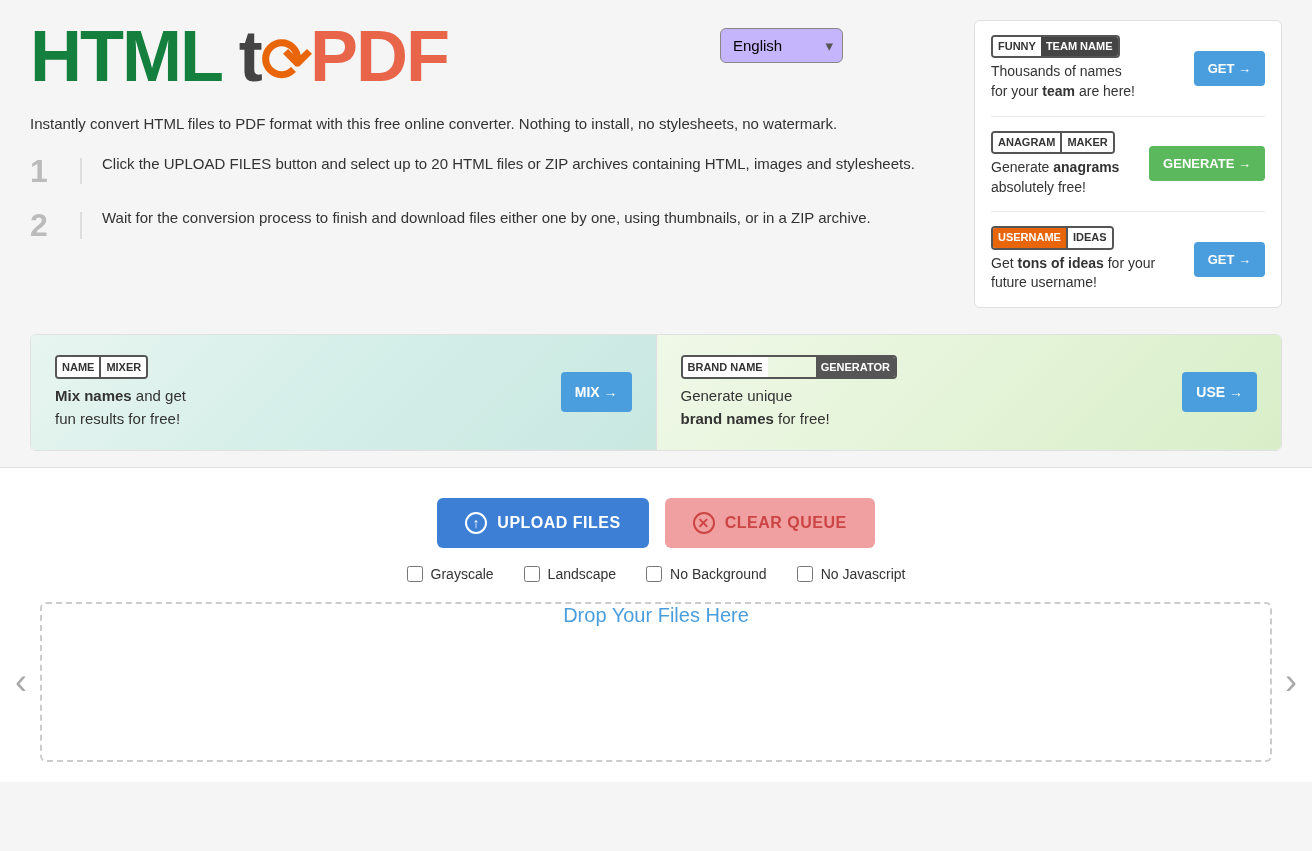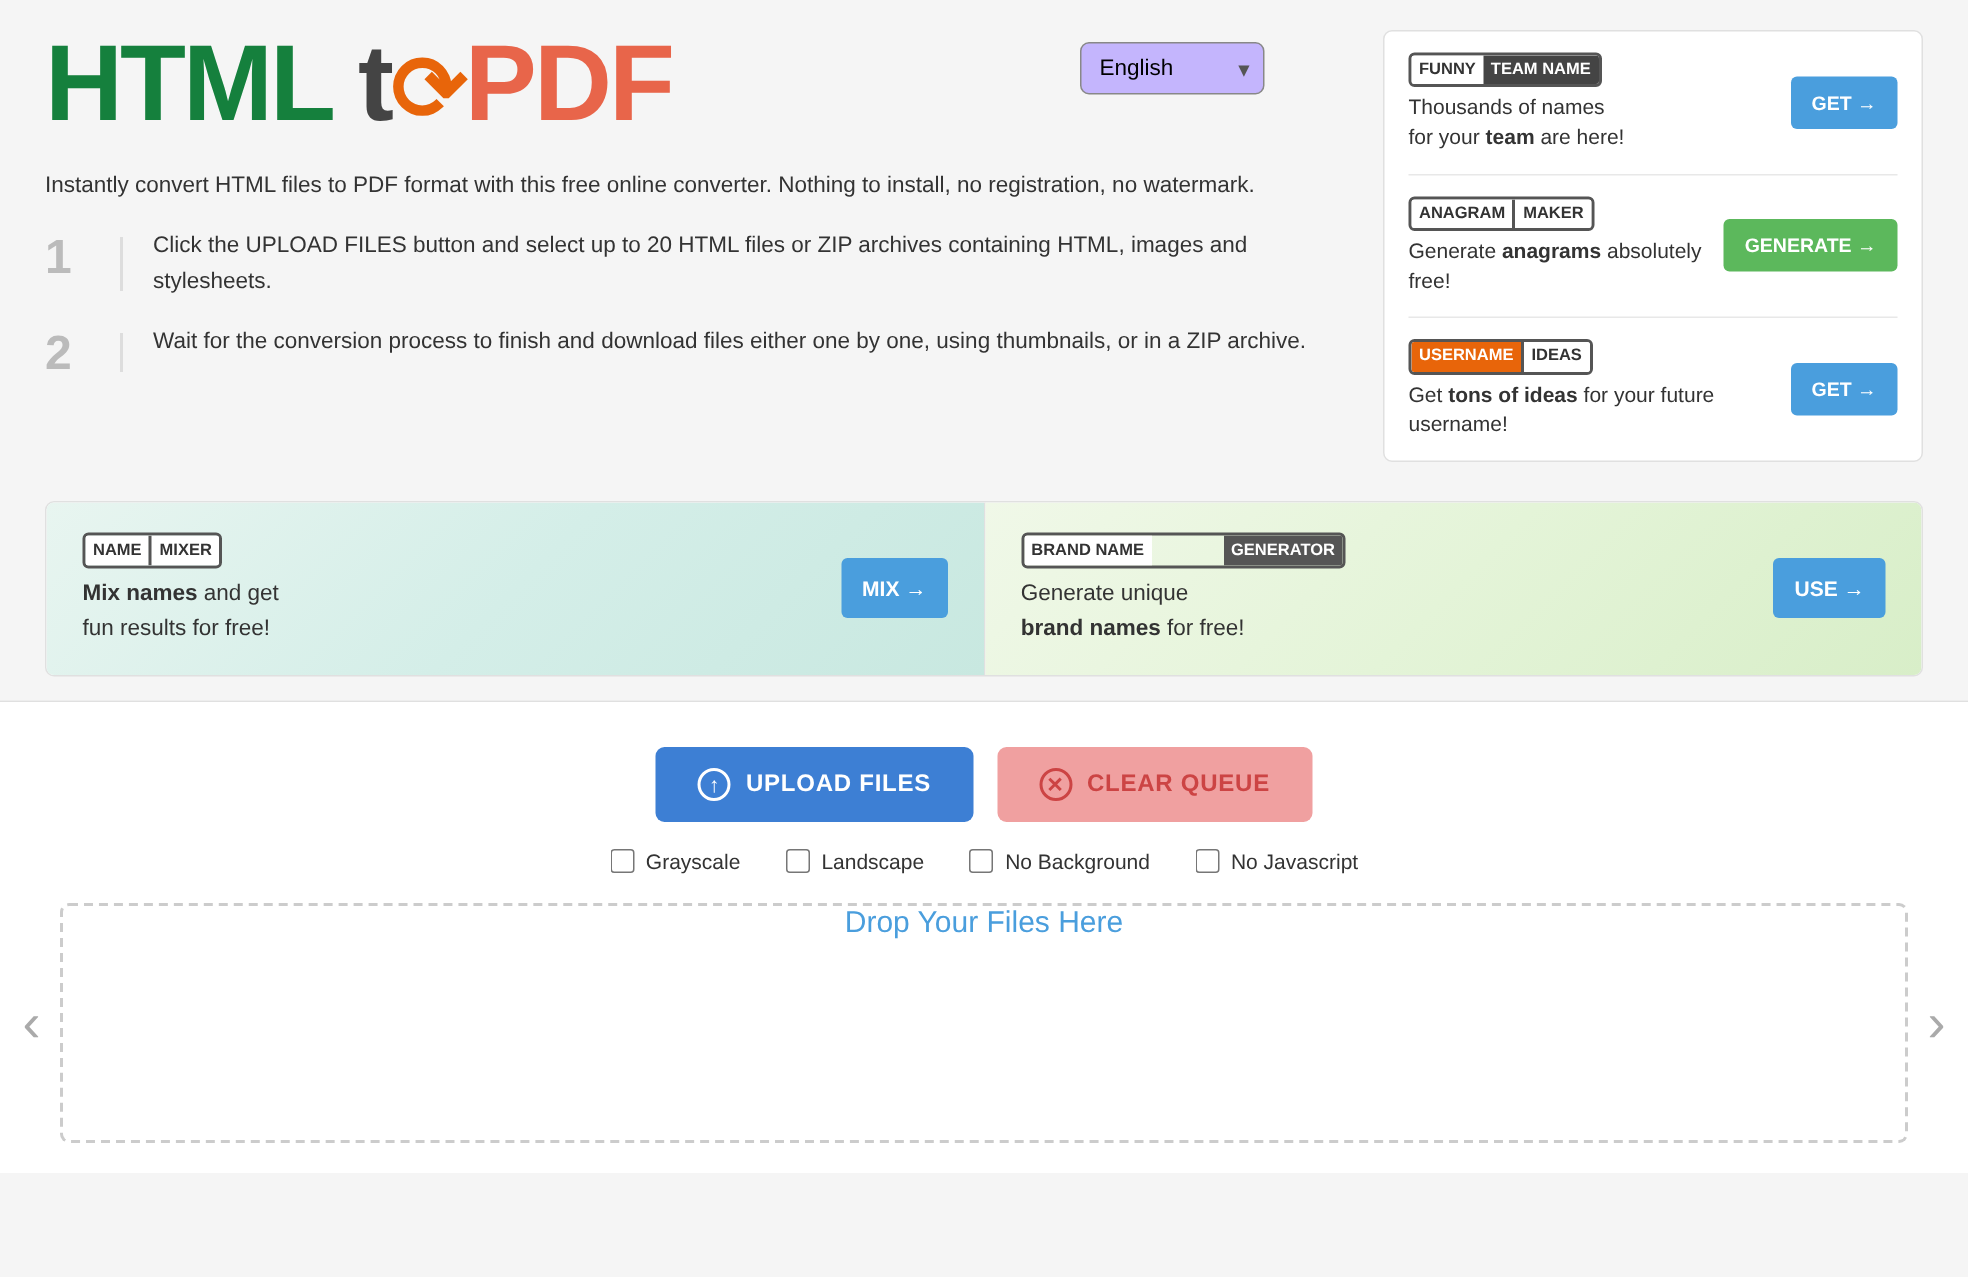--- a/index.html
+++ b/index.html
@@ -29,21 +29,21 @@
       position: absolute;
       right: 10px;
       top: 50%;
       transform: translateY(-50%);
       pointer-events: none;
       color: #555;
     }
 
     
     .ad-panel {
-      width: 360px;
+      width: 308px;
       flex-shrink: 0;
       background: white;
       border: 1px solid #e0e0e0;
       border-radius: 6px;
       padding: 14px 16px;
       display: flex;
       flex-direction: column;
       gap: 14px;
     }
     .ad-item {
@@ -281,21 +281,21 @@
         <select class="lang-select">
           <option>English</option>
           <option>Spanish</option>
           <option>French</option>
           <option>German</option>
           <option>Portuguese</option>
         </select>
       </div>
     </div>
 
-    <p class="desc-text" style="margin-bottom: 16px;">Instantly convert HTML files to PDF format with this free online converter. Nothing to install, no registration, no watermark.</p>
+    <p class="desc-text" style="margin-bottom: 16px;">Instantly convert HTML files to PDF format with this free online converter. Nothing to install, no stylesheets, no watermark.</p>
 
     <div class="steps" style="padding: 0;">
       <div class="step">
         <div class="step-num">1</div>
         <div style="width:2px; background:#ddd; align-self:stretch; margin: 6px 0;"></div>
         <div class="step-content">Click the UPLOAD FILES button and select up to 20 HTML files or ZIP archives containing HTML, images and stylesheets.</div>
       </div>
       <div class="step">
         <div class="step-num">2</div>
         <div style="width:2px; background:#ddd; align-self:stretch; margin: 6px 0;"></div>

